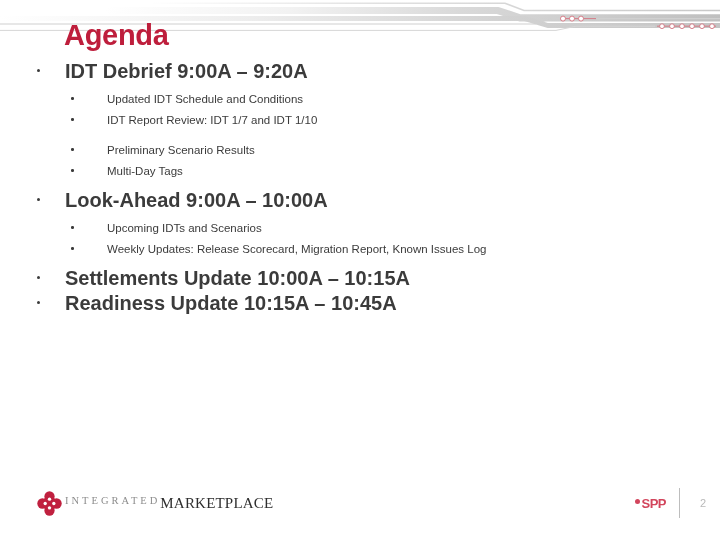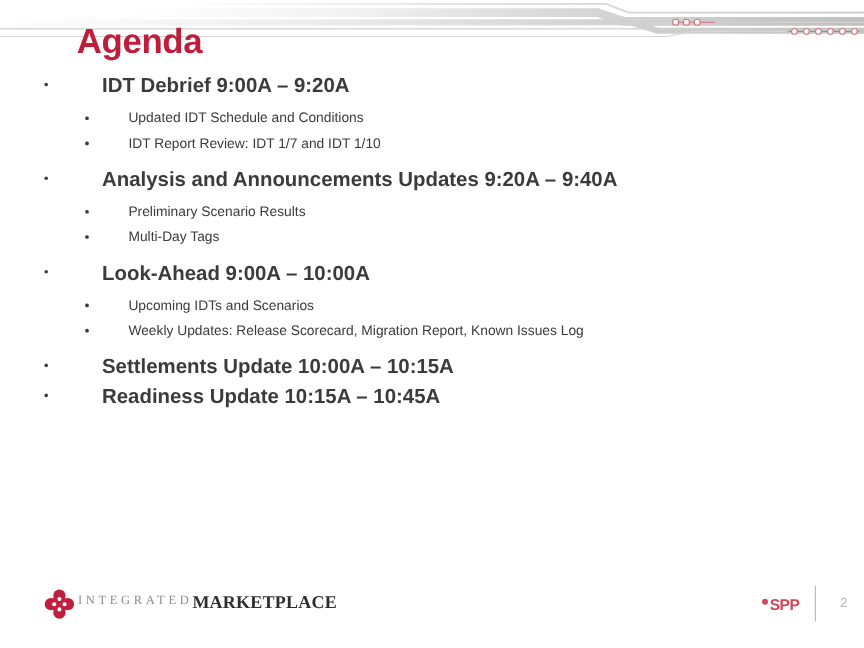--- a/index.html
+++ b/index.html
@@ -57,26 +57,25 @@
   .lvl1 .bullet {
     position: absolute;
     left: 37px;
     top: 7px;
     width: 3px;
     height: 3px;
     background: #3b3b3b;
     border-radius: 50%;
   }
   .lvl1 .text {
-    font-size: 17px;
+    font-size: 20px;
     font-weight: bold;
     color: #3b3b3b;
     line-height: 19px;
     white-space: nowrap;
-    margin-left: 20px;
   }
 
   .lvl2 {
     position: relative;
     padding-left: 107px;
     min-height: 21px;
   }
   .lvl2 .bullet {
     position: absolute;
     left: 71px;
@@ -121,21 +120,21 @@
   .im-top {
     font-family: "Liberation Serif", serif;
     font-size: 10.5px;
     letter-spacing: 3.0px;
     color: #8d8d8d;
     height: 11px;
   }
   .im-bottom {
     font-family: "Liberation Serif", serif;
     font-size: 15px;
-    font-weight: bold;
+    font-weight: normal;
     letter-spacing: 0.2px;
     color: #2e2e2e;
     height: 15px;
   }
 
   .footer-right {
     position: absolute;
     right: 8px;
     bottom: 16px;
     display: flex;
@@ -241,24 +240,20 @@
           <span class="text">Updated IDT Schedule and Conditions</span>
         </div>
         <div class="lvl2">
           <span class="bullet"></span>
           <span class="text">IDT Report Review: IDT 1/7 and IDT 1/10</span>
         </div>
       </div>
     </div>
 
     <div class="group">
-      <div class="lvl1">
-        <span class="bullet"></span>
-        <span class="text">Analysis and Announcements Updates 9:20A – 9:40A</span>
-      </div>
       <div class="sub-wrap">
         <div class="lvl2">
           <span class="bullet"></span>
           <span class="text">Preliminary Scenario Results</span>
         </div>
         <div class="lvl2">
           <span class="bullet"></span>
           <span class="text">Multi-Day Tags</span>
         </div>
       </div>

